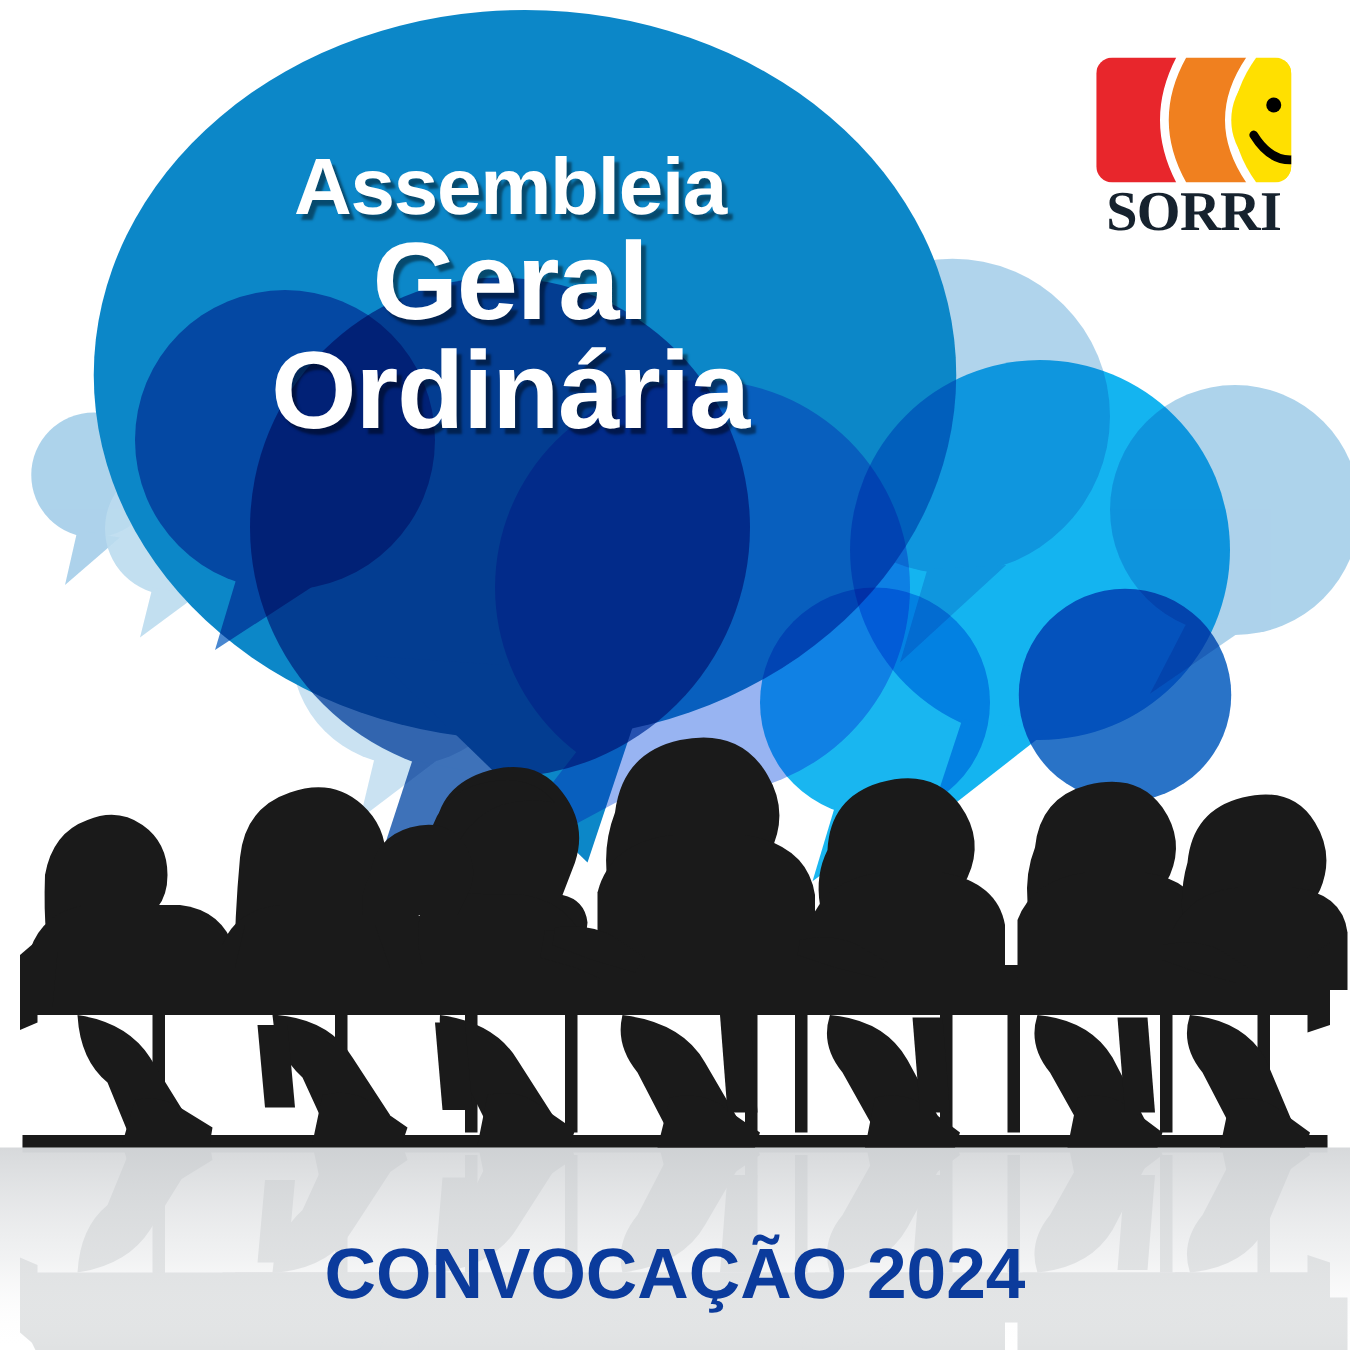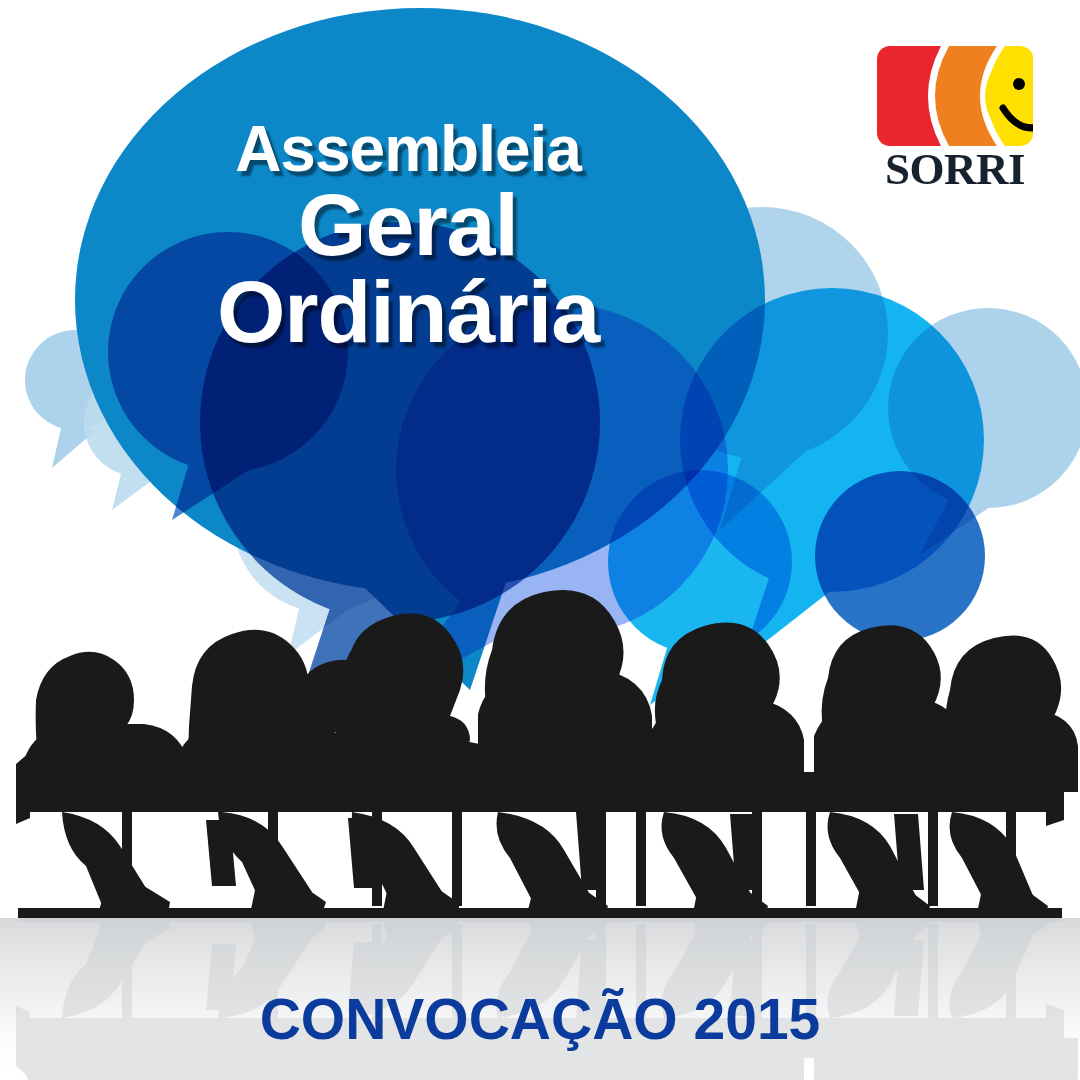--- a/index.html
+++ b/index.html
@@ -252,21 +252,21 @@
     </defs>
 
     <g transform="translate(0,1830) scale(1,-1)" opacity="0.30">
       <use href="#group" fill="#9AA0A5"></use>
     </g>
     <rect x="0" y="918" width="1080" height="162" fill="url(#reflg)"></rect>
 
     <use href="#group" fill="#1A1A1A"></use>
   </svg>
 
-  <div class="footer-text">CONVOCAÇÃO 2015</div>
+  <div class="footer-text">CONVOCAÇÃO 2024</div>
 
   <div class="logo">
     <svg class="logo-mark" viewBox="0 0 156 100">
 
       <clipPath id="logoClip">
           <rect x="0" y="0" width="156" height="100" rx="13" ry="13"></rect>
         </clipPath>
       <g clip-path="url(#logoClip)">
         <rect x="0" y="0" width="156" height="100" fill="#ffffff"></rect>
 

